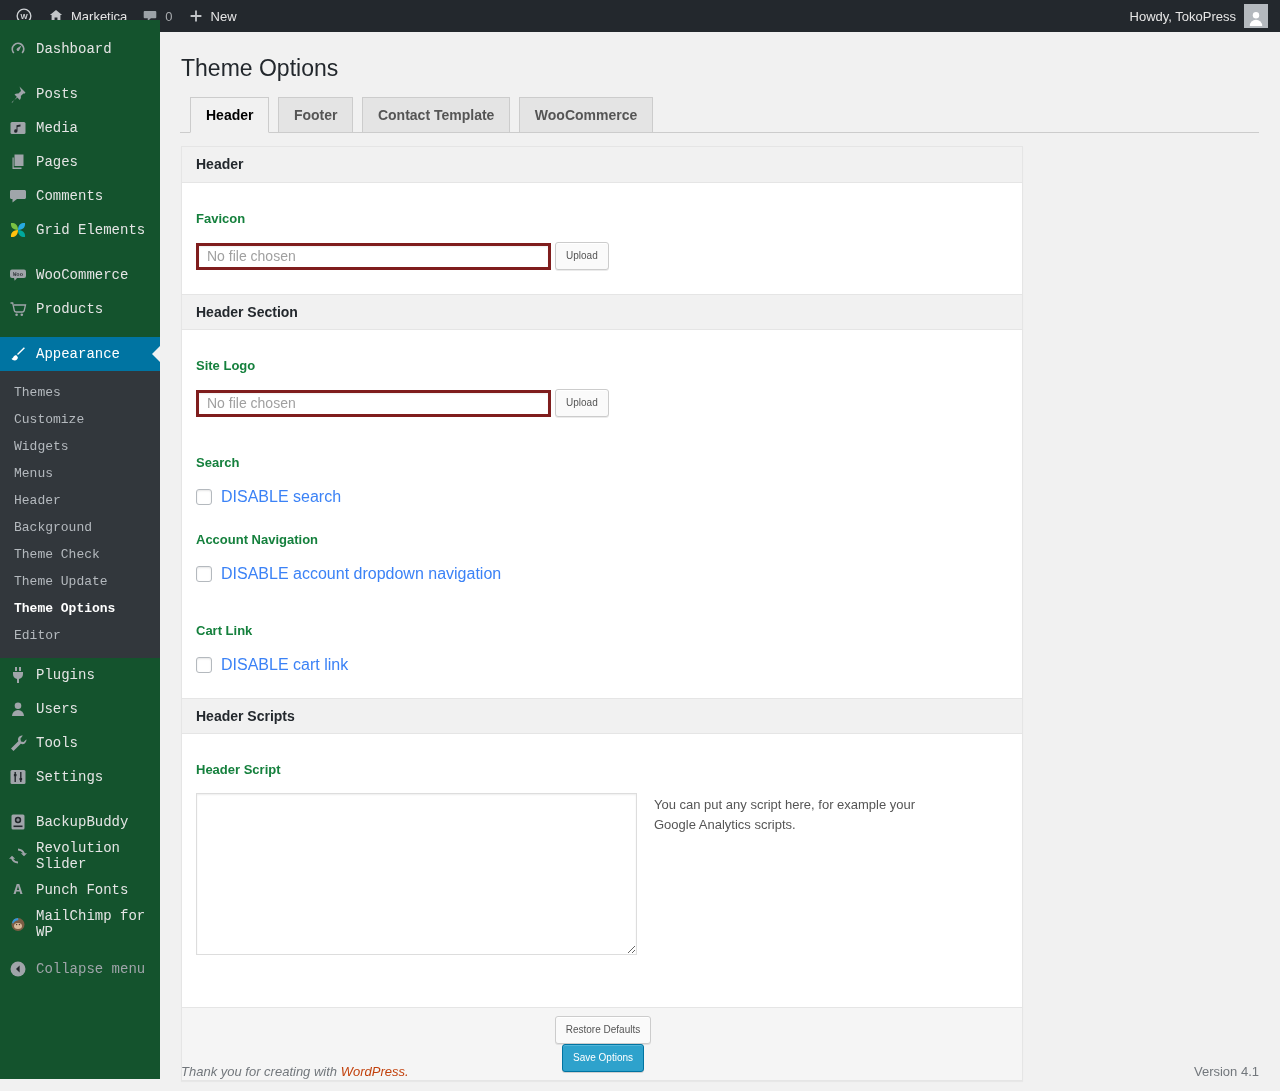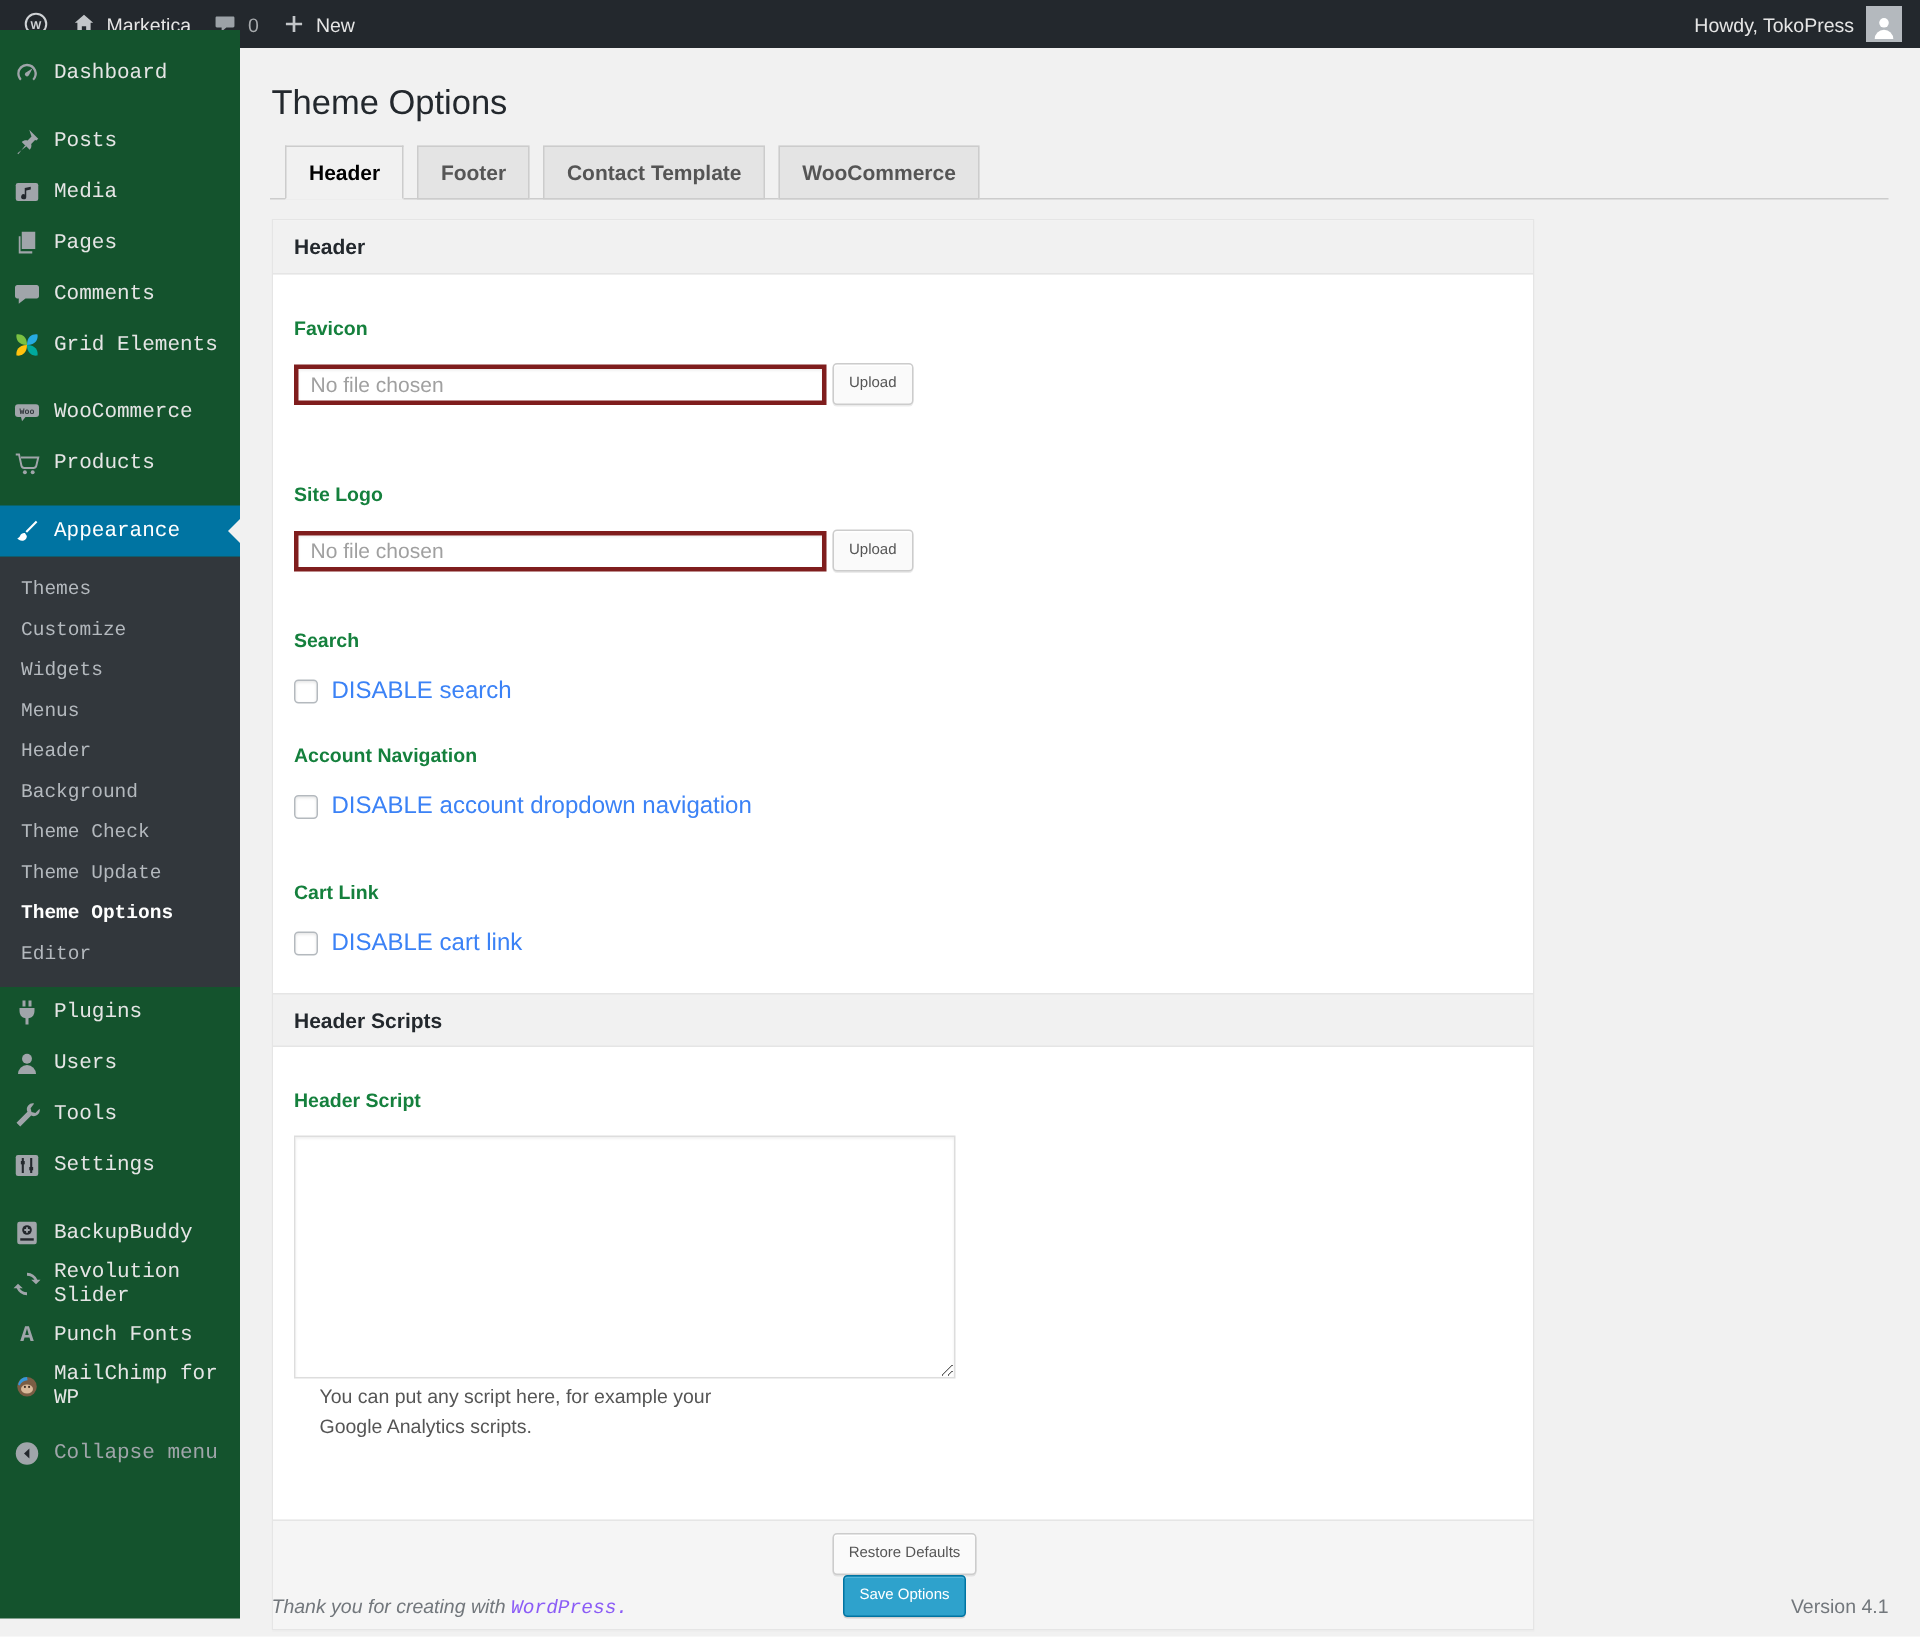--- a/index.html
+++ b/index.html
@@ -56,33 +56,33 @@
     font-family:"Liberation Sans", sans-serif; }
   .text-input::placeholder { color:#a0a0a0; opacity:1; }
   .button { display:inline-block; height:28px; line-height:26px; padding:0 10px; border:1px solid #ccc;
     border-radius:3px; background:#fafafa; color:#555; font-size:10px; cursor:pointer;
     font-family:"Liberation Sans", sans-serif; box-shadow:inset 0 1px 0 #fff, 0 1px 0 rgba(0,0,0,.08); }
   .upload-btn { margin-left:4px; }
   .checkbox-row { display:flex; align-items:center; gap:9px; margin-top:18px; }
   .wp-checkbox { width:16px; height:16px; background:#fff; border:1px solid #b4b9be; border-radius:3px;
     box-shadow:inset 0 1px 2px rgba(0,0,0,.1); cursor:pointer; flex:0 0 auto; }
   .cb-label { font-size:16px; color:#3b82f6; }
-  .script-row { display:flex; align-items:flex-start; margin-top:16px;flex-direction:column; }
+  .script-row { display:flex; align-items:flex-start; margin-top:16px; }
   .script-textarea { width:441px; height:162px; border:1px solid #ddd; background:#fff; resize:both;
     box-shadow:inset 0 1px 2px rgba(0,0,0,.07); font-family:"Liberation Mono", monospace; font-size:13px; padding:6px; }
   .help-text { margin-left:17px; width:300px; font-size:13px; color:#555; line-height:1.55; padding-top:2px; }
   .panel-footer { display:flex; align-items:center; justify-content:space-between; padding:8px 12px 8px 14px;
     background:#f5f5f5; border-top:1px solid #e5e5e5;flex-direction:column; }
   .button-primary { background:#2ea2cc; border-color:#0074a2; color:#fff;
     box-shadow:inset 0 1px 0 rgba(120,200,230,.5), 0 1px 0 rgba(0,0,0,.15); }
 
   .content-footer { position:absolute; left:21px; right:21px; bottom:12px; display:flex;
     justify-content:space-between; font-size:13px; color:#72777c; }
   .thanks { font-style:italic; }
-  .thanks a { color:#8b5cf6; text-decoration:none; font-style:italic; cursor:pointer;font-family:Liberation Mono, monospace; }
+  .thanks a { color:#c2410c; text-decoration:none; font-style:italic; cursor:pointer; }
 </style>
 </head>
 <body>
 
 <div class="page">
 
   <div class="admin-bar">
     <span class="ab-item">
       <svg viewBox="0 0 20 20">
         <circle cx="10" cy="10" r="7.6" fill="none" stroke="#cfd2d5" stroke-width="1.5"></circle>
@@ -322,20 +322,21 @@
       <div class="section-body">
         <div class="field">
           <div class="field-label">Favicon</div>
           <div class="file-row">
             <input class="text-input" type="text" placeholder="No file chosen" style="">
             <button class="button upload-btn">Upload</button>
           </div>
         </div>
       </div>
 
+      <div class="section-bar sb-top">Header Section</div>
       <div class="section-body">
         <div class="field">
           <div class="field-label">Site Logo</div>
           <div class="file-row">
             <input class="text-input" type="text" placeholder="No file chosen" style="">
             <button class="button upload-btn">Upload</button>
           </div>
         </div>
 
         <div class="field" style="margin-top:38px;">

